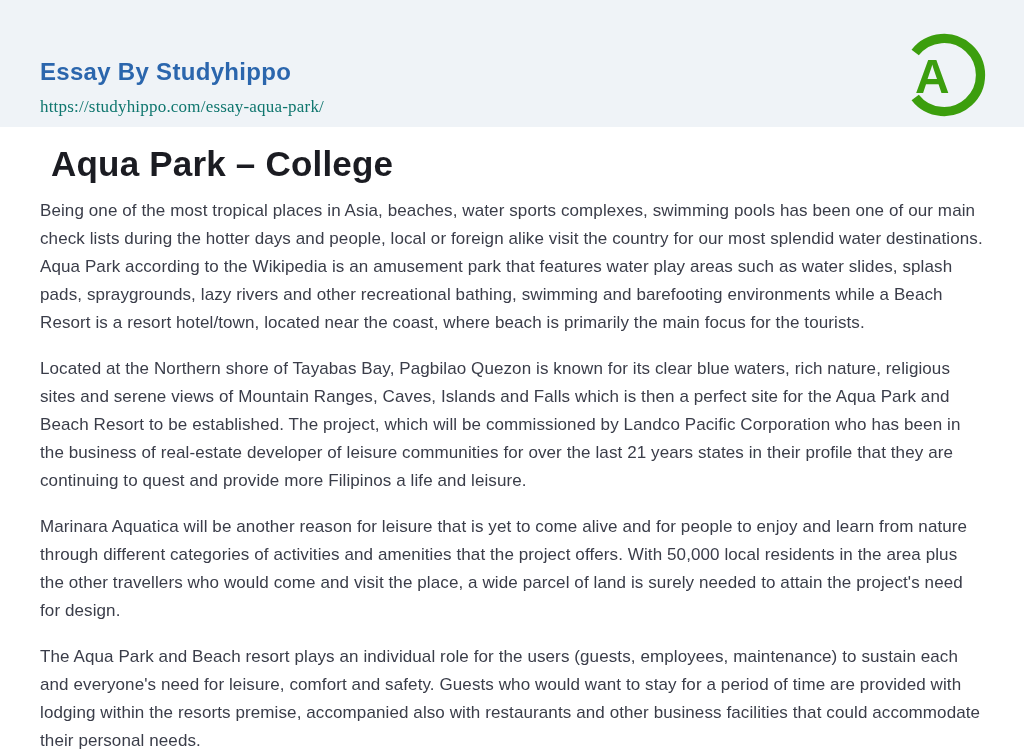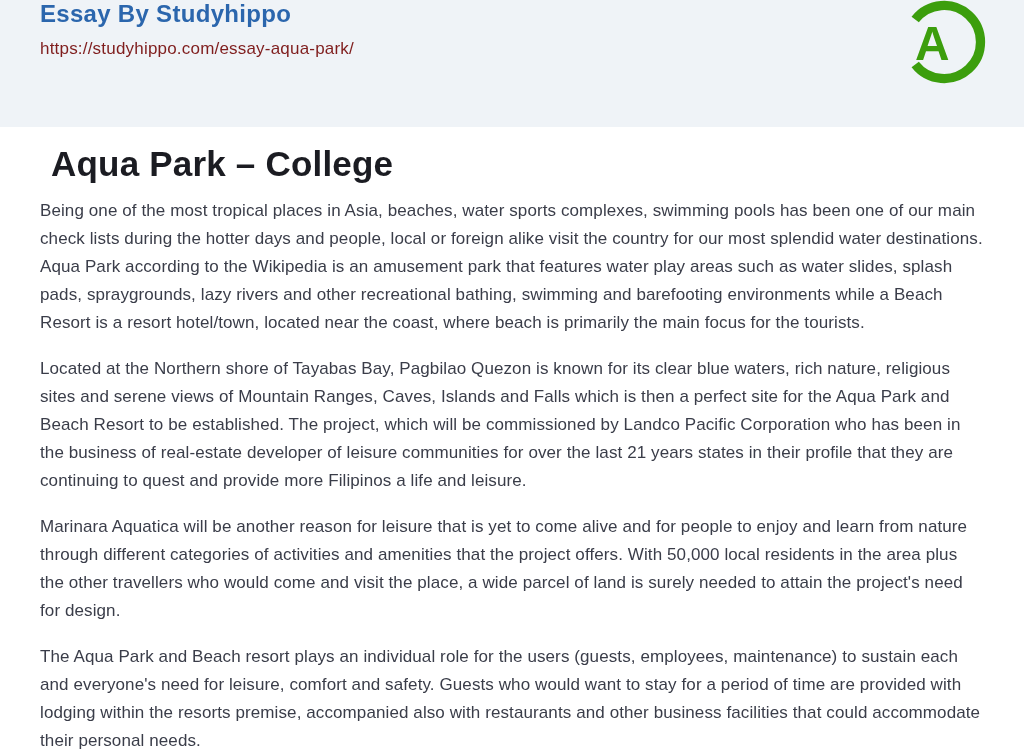--- a/index.html
+++ b/index.html
@@ -6,38 +6,39 @@
   html, body {
     width: 1024px; height: 755px;
     background: #ffffff;
     overflow: hidden;
     font-family: "Liberation Sans", sans-serif;
   }
   .site-header {
     height: 127px;
     background: #eff3f7;
     display: flex;
-    align-items: flex-start;
+    align-items: flex-end;
     justify-content: space-between;
     padding: 0 38px 10px 40px;
   }
   .header-text { display: flex; flex-direction: column; }
   .site-title {
     color: #2b66ad;
     font-size: 24px;
     font-weight: 700;
     letter-spacing: 0.3px;
     margin-bottom: 11px;
   }
   .essay-url {
-    color: #7f1d1d;
+    color: #0f766e;
     font-size: 17px;
     text-decoration: none;
     letter-spacing: 0.2px;
     cursor: pointer;
+    font-family: Liberation Serif, serif;
   }
   .logo { width: 84px; height: 84px; }
   .logo svg { display: block; width: 84px; height: 84px; }
   .content {
     padding: 0 40px;
   }
   .essay-title {
     margin: 17px 0 13px 11px;
     font-size: 35px;
     font-weight: 700;

